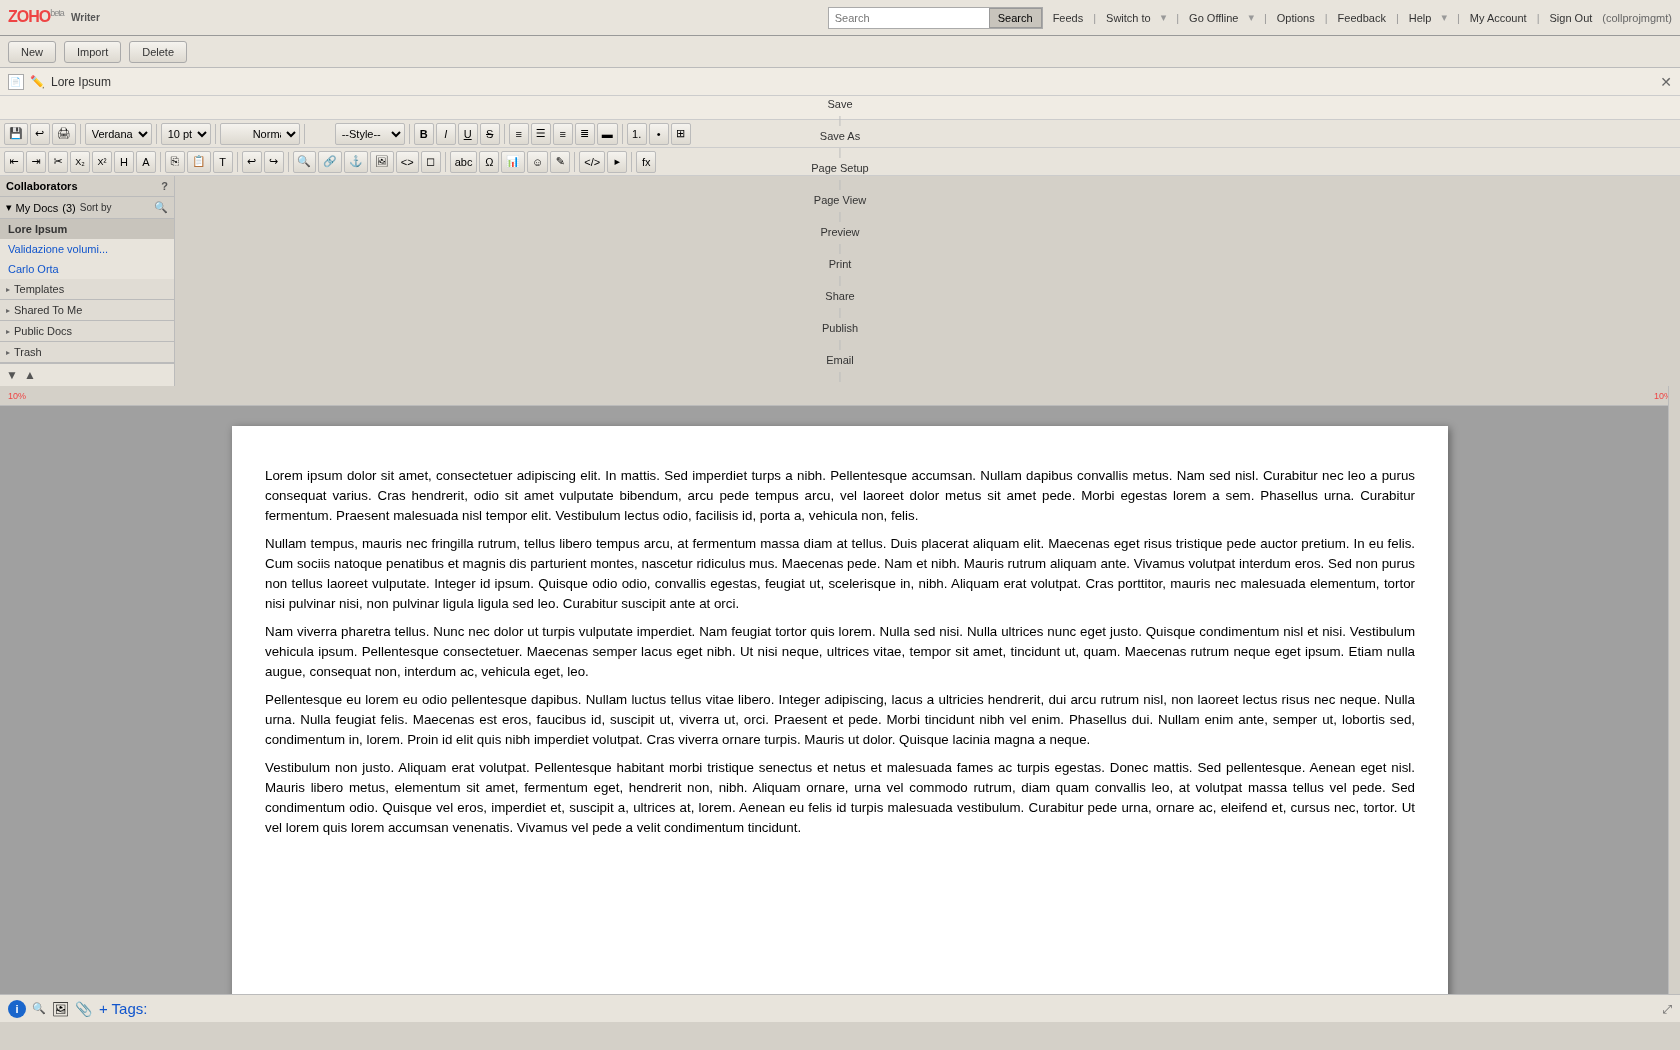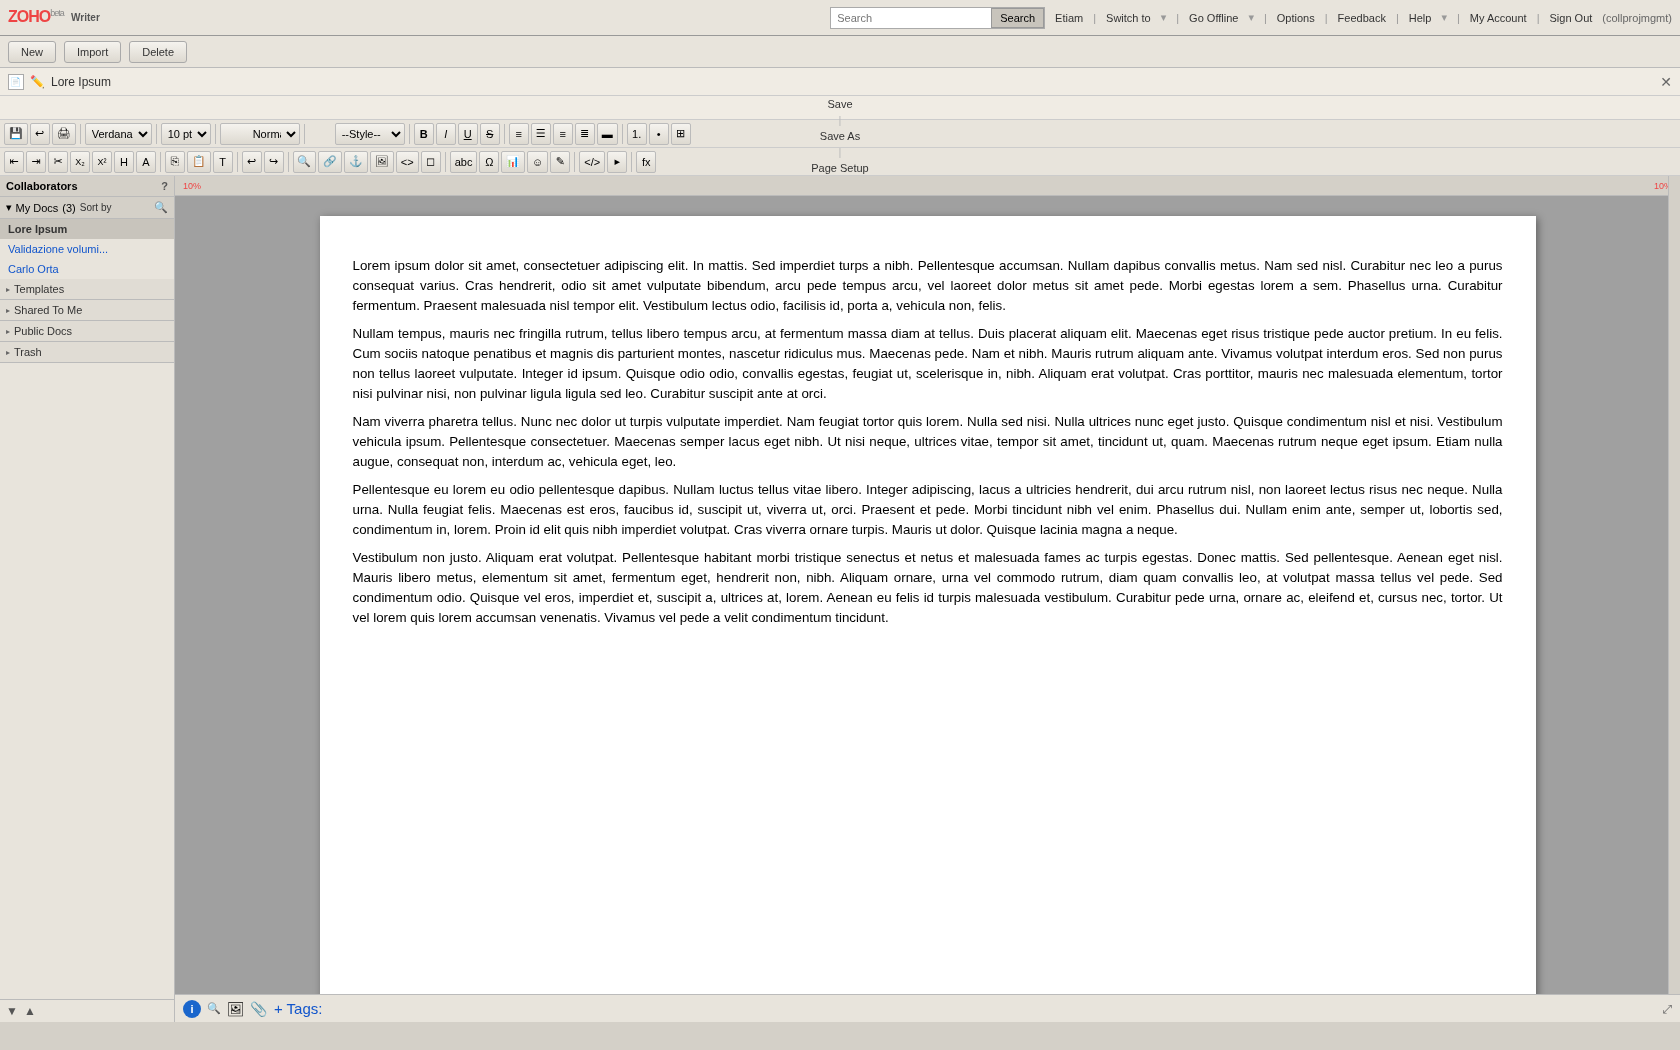--- a/index.html
+++ b/index.html
@@ -119,20 +119,21 @@
       display: flex;
       align-items: center;
       padding: 0 4px;
       gap: 2px;
     }
 
     
     #main {
       display: flex;
       height: calc(1050px - 36px - 32px - 28px - 24px - 28px - 28px - 28px);
+      flex-direction: column;
     }
 
     
     #sidebar {
       width: 175px;
       background: #e8e4dc;
       border-right: 1px solid #bbb;
       display: flex;
       flex-direction: column;
       overflow: hidden;
@@ -275,21 +276,21 @@
       <span class="logo-zoho">ZOHO<span>beta</span></span>
       &nbsp;
       <span class="logo-writer">Writer</span>
     </div>
   </div>
   <div id="topbar-right">
     <div id="search-box">
       <input type="text" placeholder="Search" style="">
       <button>Search</button>
     </div>
-    <a class="top-link">Etiam</a>
+    <a class="top-link">Feeds</a>
     <span class="top-separator">|</span>
     <a class="top-link">Switch to</a>
     <span class="top-separator">▾</span>
     <span class="top-separator">|</span>
     <a class="top-link">Go Offline</a>
     <span class="top-separator">▾</span>
     <span class="top-separator">|</span>
     <a class="top-link">Options</a>
     <span class="top-separator">|</span>
     <a class="top-link">Feedback</a>

